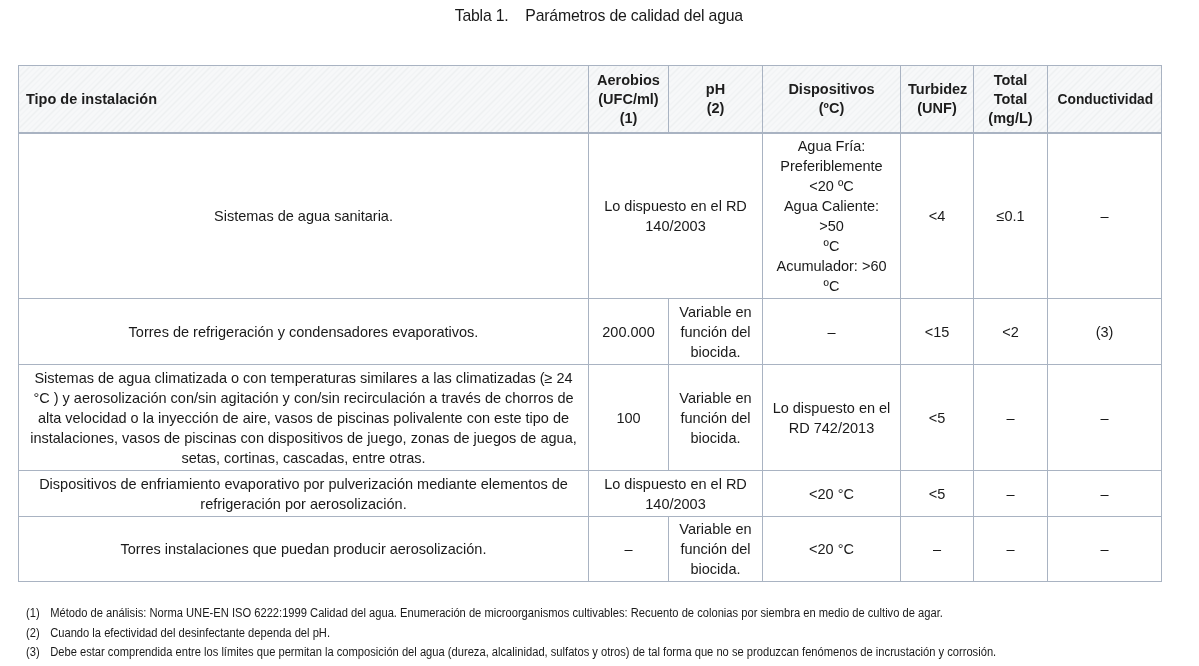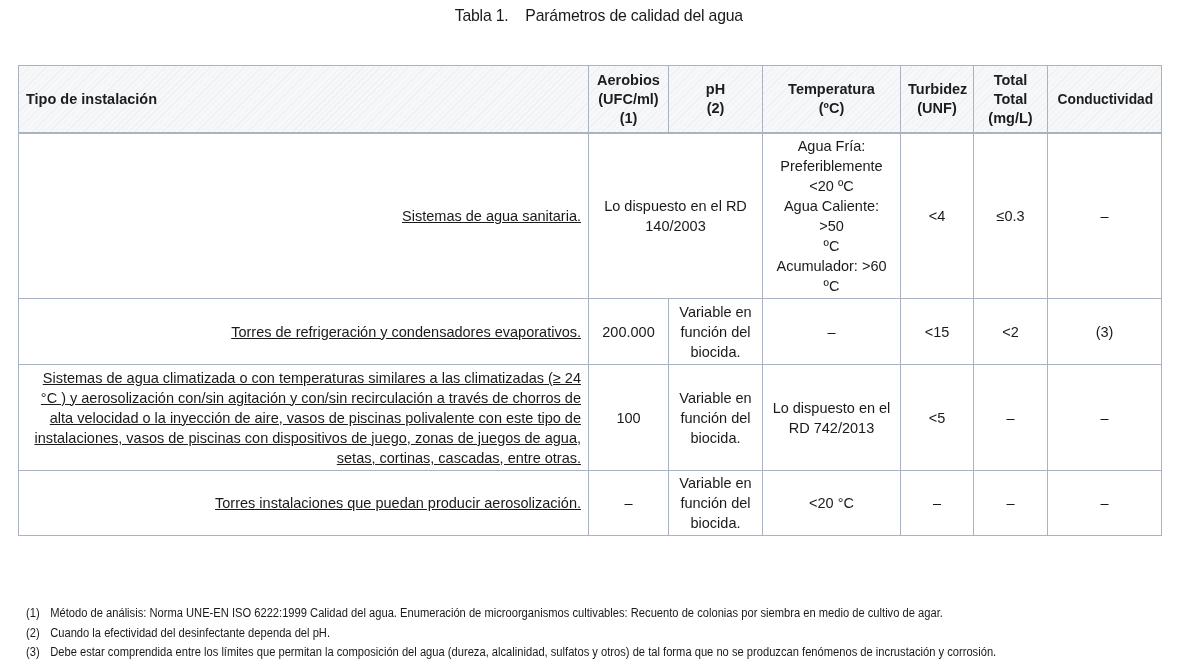--- a/index.html
+++ b/index.html
@@ -54,21 +54,21 @@
         #f7f8f9 0px,
         #f7f8f9 3px,
         #eceef0 3px,
         #eceef0 4px
       );
       border-bottom: 2px solid #a9b3c2;
       line-height: 19px;
       color: #1d1d1d;
     }
     table.params thead th.first { text-align: left; }
-    table.params td.desc { text-align: right; text-decoration: underline; }
+    table.params td.desc { text-align: center; }
     table.params td.center { text-align: center; }
     table.params td.left { text-align: center; }
     .cond-text {
       display: inline-block;
       transform: scaleX(0.95);
     }
     .rowh-1 { height: 144px; }
     .rowh-2 { height: 66px; }
     .rowh-3 { height: 106px; }
     .rowh-4 { height: 46px; }
@@ -117,21 +117,21 @@
       <th>
         <span class="line">Aerobios</span>
         <span class="line">(UFC/ml)</span>
         <span class="line">(1)</span>
       </th>
       <th>
         <span class="line">pH</span>
         <span class="line">(2)</span>
       </th>
       <th>
-        <span class="line">Temperatura</span>
+        <span class="line">Dispositivos</span>
         <span class="line">(ºC)</span>
       </th>
       <th>
         <span class="line">Turbidez</span>
         <span class="line">(UNF)</span>
       </th>
       <th>
         <span class="line">Total</span>
         <span class="line">Total</span>
         <span class="line">(mg/L)</span>
@@ -149,21 +149,21 @@
       <td class="left">
         <span class="line">Agua Fría:</span>
         <span class="line">Preferiblemente</span>
         <span class="line">&lt;20 ºC</span>
         <span class="line">Agua Caliente: &gt;50</span>
         <span class="line">ºC</span>
         <span class="line">Acumulador: &gt;60</span>
         <span class="line">ºC</span>
       </td>
       <td class="center">&lt;4</td>
-      <td class="center">≤0.3</td>
+      <td class="center">≤0.1</td>
       <td class="center">–</td>
     </tr>
 
     <tr class="rowh-2">
       <td class="desc">Torres de refrigeración y condensadores evaporativos.</td>
       <td class="center">200.000</td>
       <td class="left">Variable en función del biocida.</td>
       <td class="center">–</td>
       <td class="center">&lt;15</td>
       <td class="center">&lt;2</td>
@@ -173,20 +173,28 @@
     <tr class="rowh-3">
       <td class="desc">Sistemas de agua climatizada o con temperaturas similares a las climatizadas (≥ 24 °C ) y aerosolización con/sin agitación y con/sin recirculación a través de chorros de alta velocidad o la inyección de aire, vasos de piscinas polivalente con este tipo de instalaciones, vasos de piscinas con dispositivos de juego, zonas de juegos de agua, setas, cortinas, cascadas, entre otras.</td>
       <td class="center">100</td>
       <td class="left">Variable en función del biocida.</td>
       <td class="left">Lo dispuesto en el RD 742/2013</td>
       <td class="center">&lt;5</td>
       <td class="center">–</td>
       <td class="center">–</td>
     </tr>
 
+    <tr class="rowh-4">
+      <td class="desc">Dispositivos de enfriamiento evaporativo por pulverización mediante elementos de refrigeración por aerosolización.</td>
+      <td class="left" colspan="2">Lo dispuesto en el RD 140/2003</td>
+      <td class="center">&lt;20 °C</td>
+      <td class="center">&lt;5</td>
+      <td class="center">–</td>
+      <td class="center">–</td>
+    </tr>
 
     <tr class="rowh-5">
       <td class="desc">Torres instalaciones que puedan producir aerosolización.</td>
       <td class="center">–</td>
       <td class="left">Variable en función del biocida.</td>
       <td class="center">&lt;20 °C</td>
       <td class="center">–</td>
       <td class="center">–</td>
       <td class="center">–</td>
     </tr>

